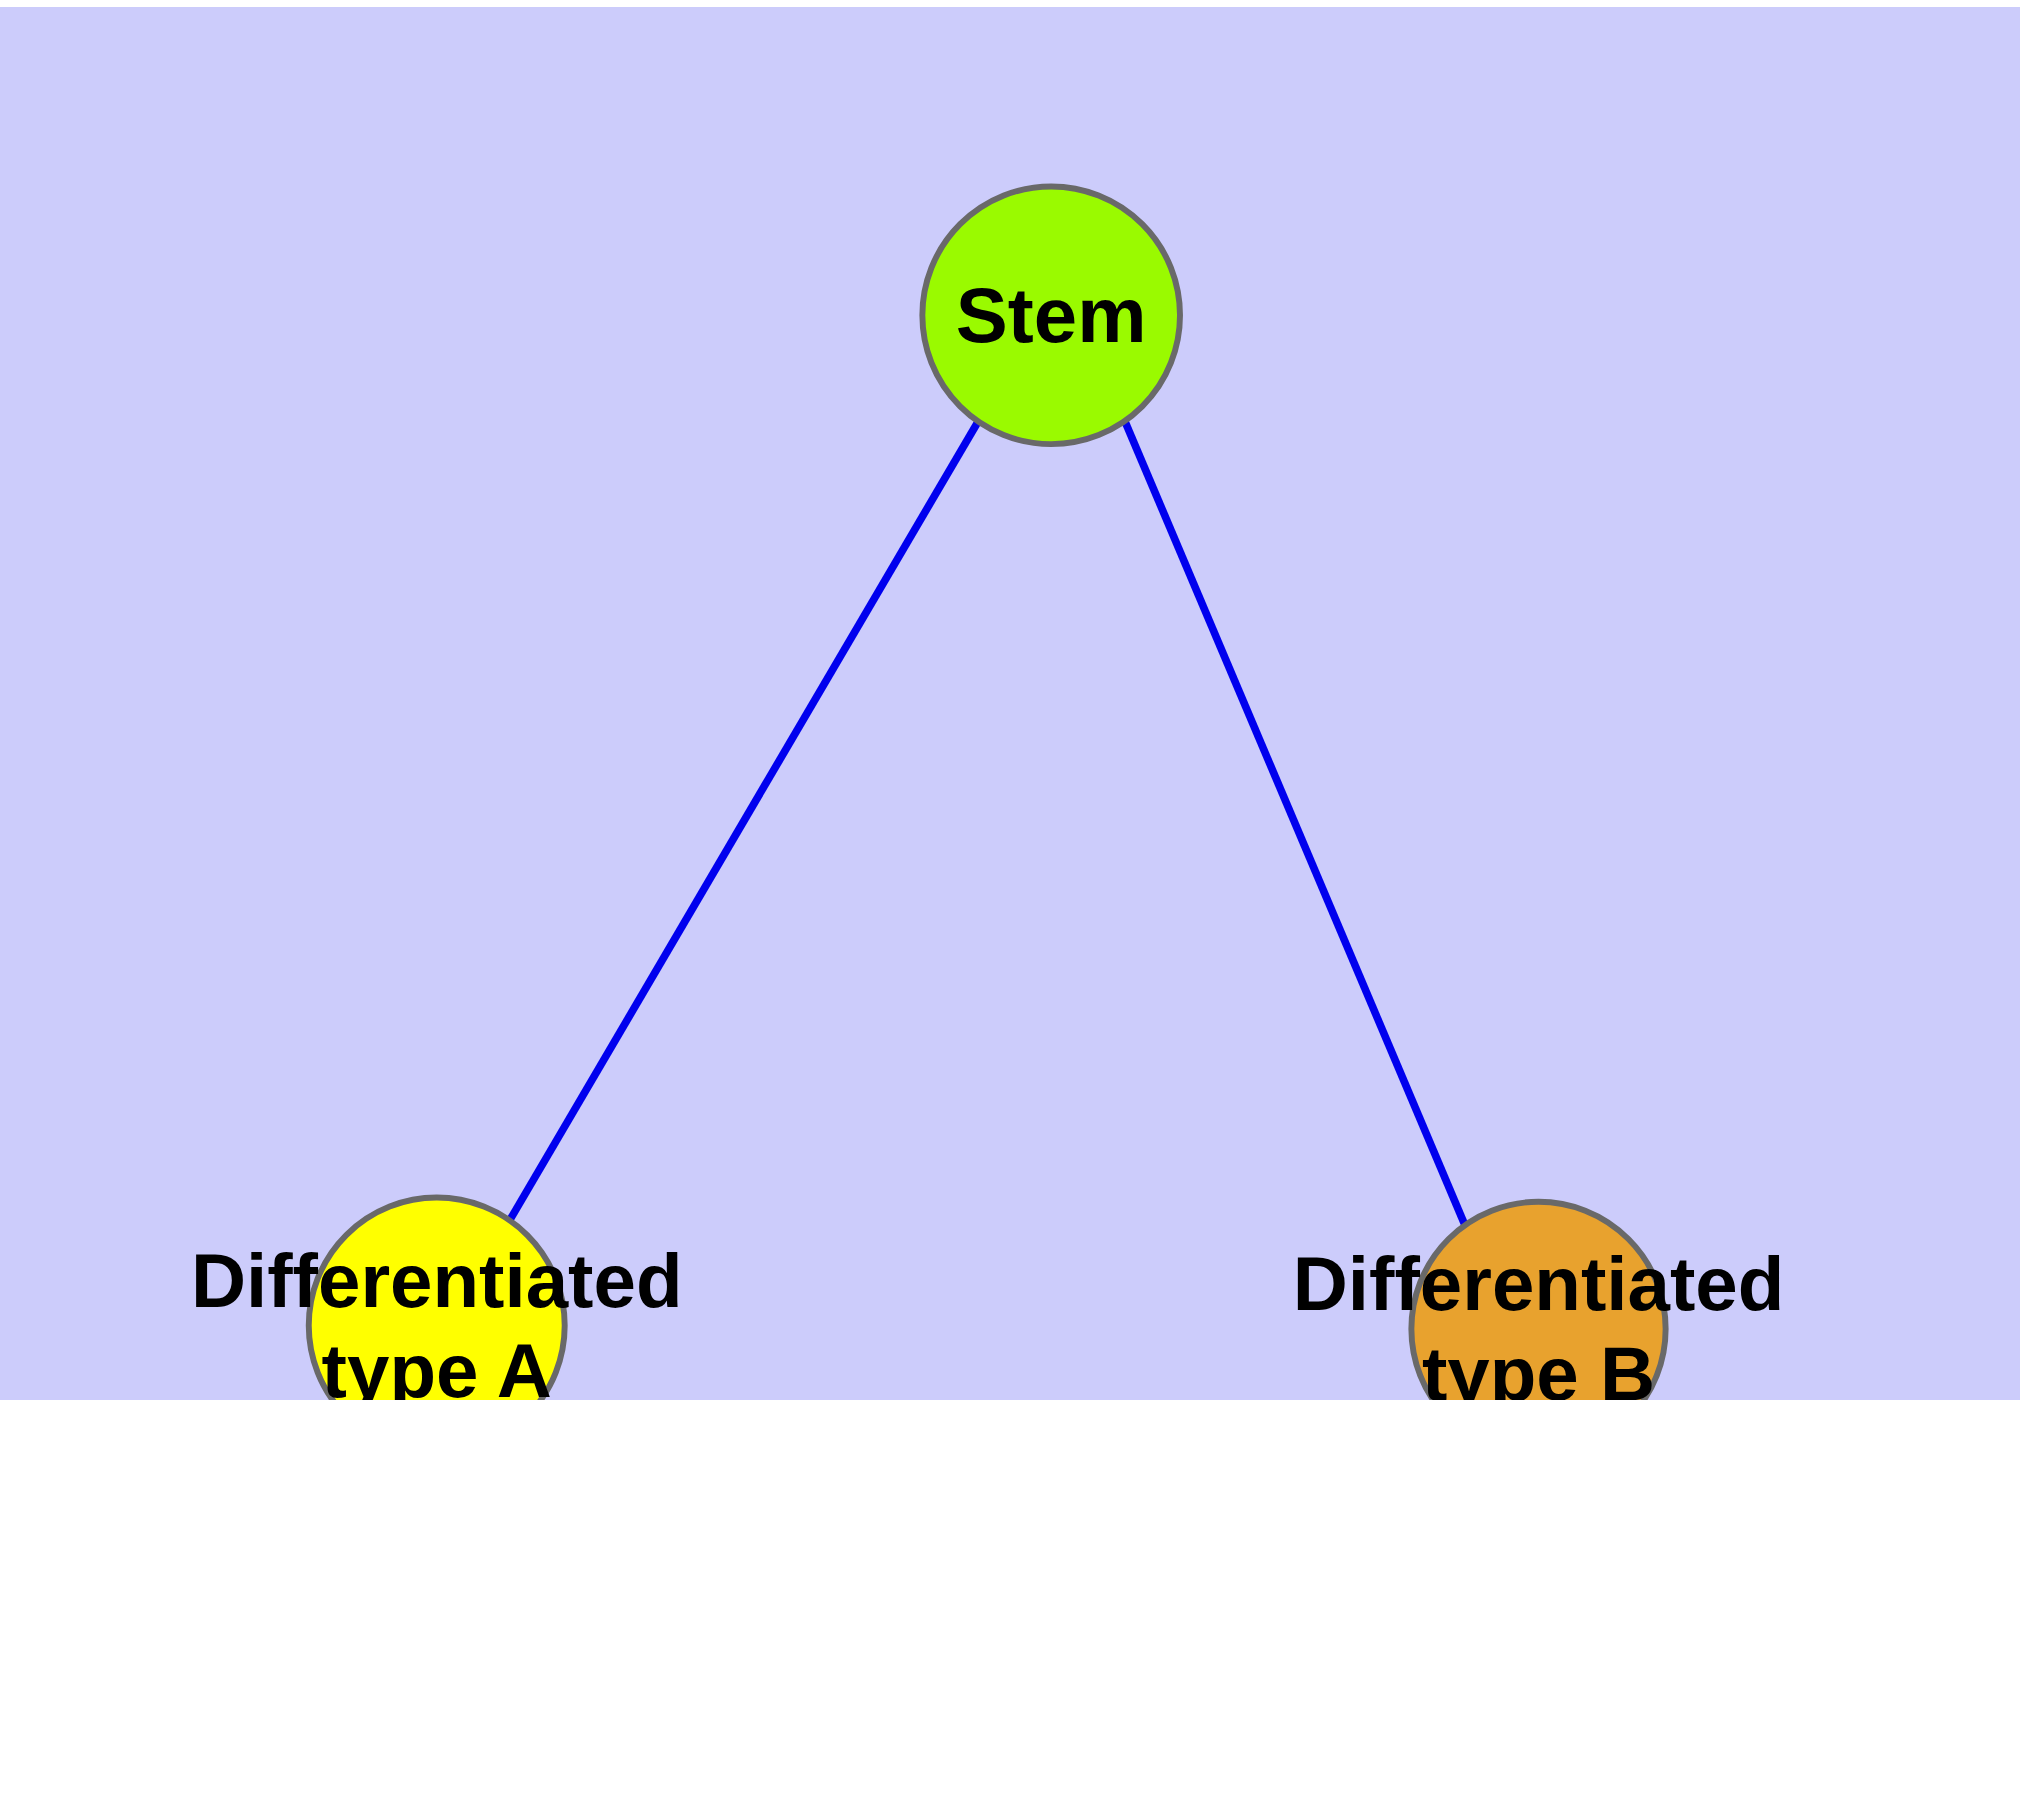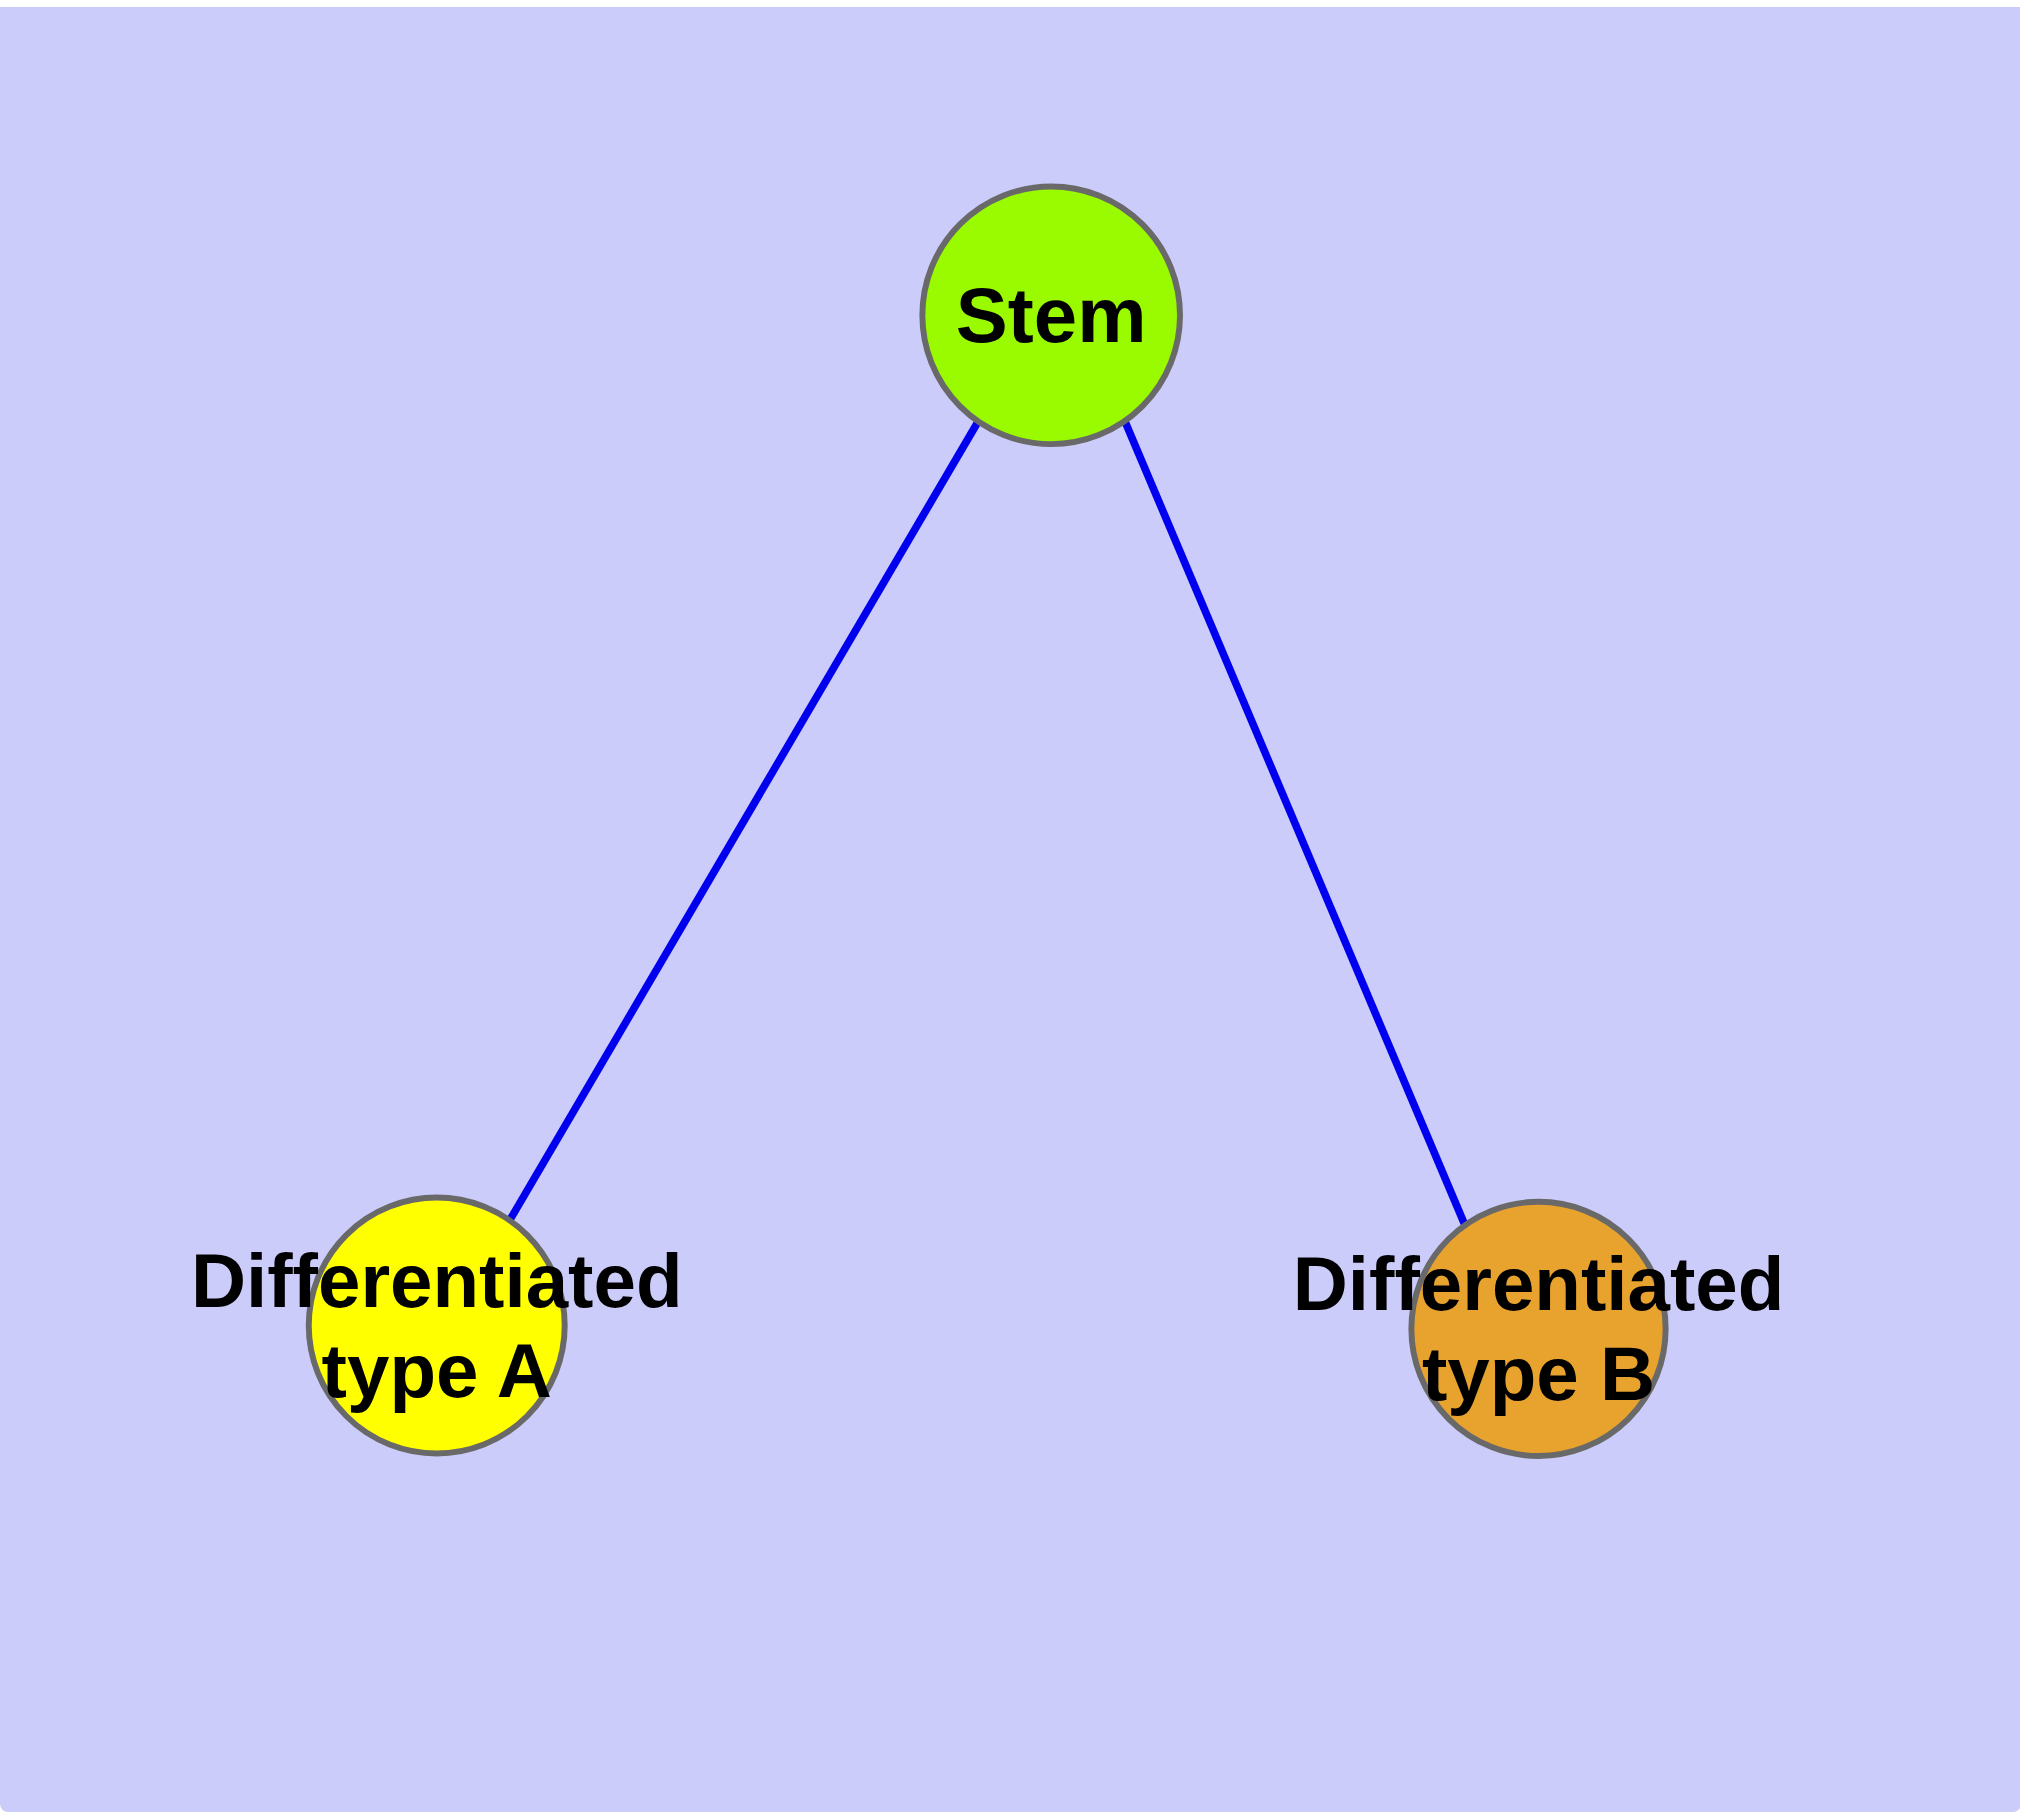--- a/index.html
+++ b/index.html
@@ -4,25 +4,24 @@
 <title>Cell differentiation graph</title>
 <style>
   html, body {
     margin: 0;
     padding: 0;
     background: #ffffff;
   }
   #canvas {
     position: relative;
     width: 2021px;
-    height: 1812px;
+    height: 1400px;
     background: #ffffff;
     overflow: hidden;
     font-family: "Liberation Sans", "DejaVu Sans", sans-serif;
-    border-radius: 8px;
   }
   #plot-area {
     position: absolute;
     left: 0;
     top: 6.8px;
     width: 2021px;
     height: 1805px;
     background: #ccccfb;
   }
   #graph-svg {

